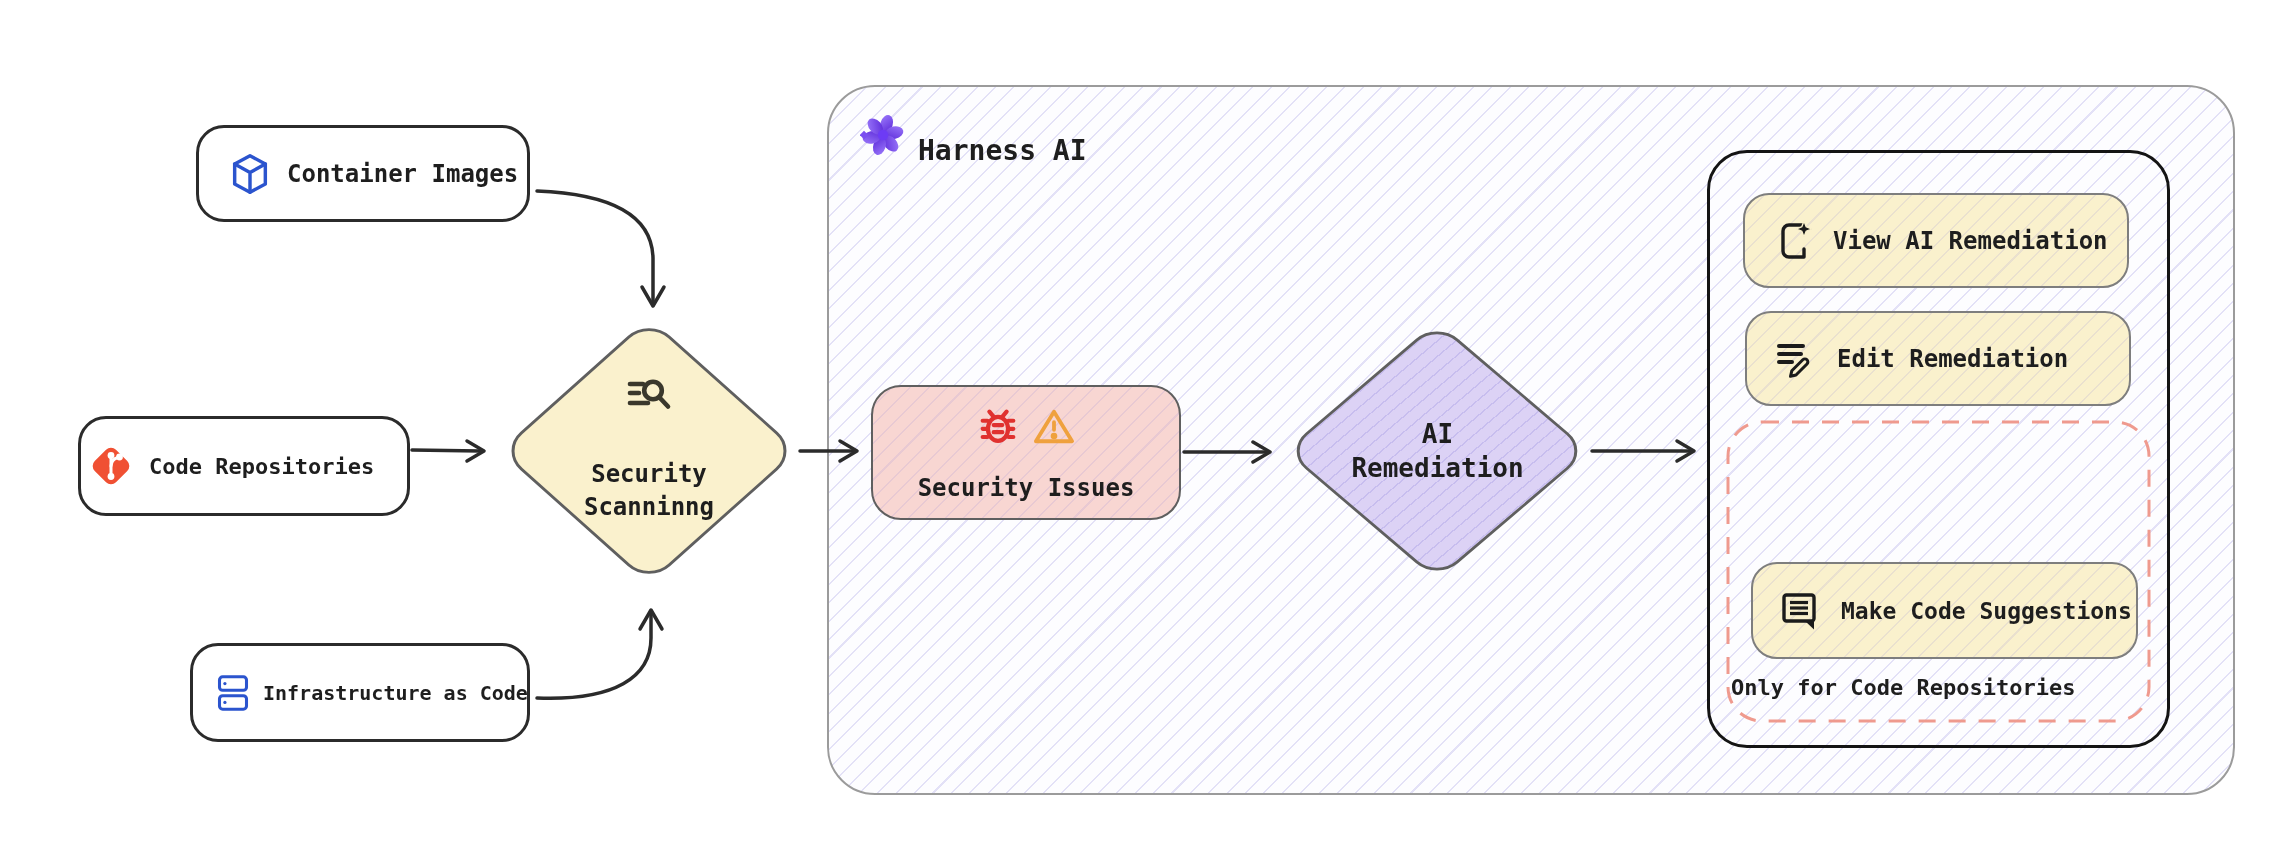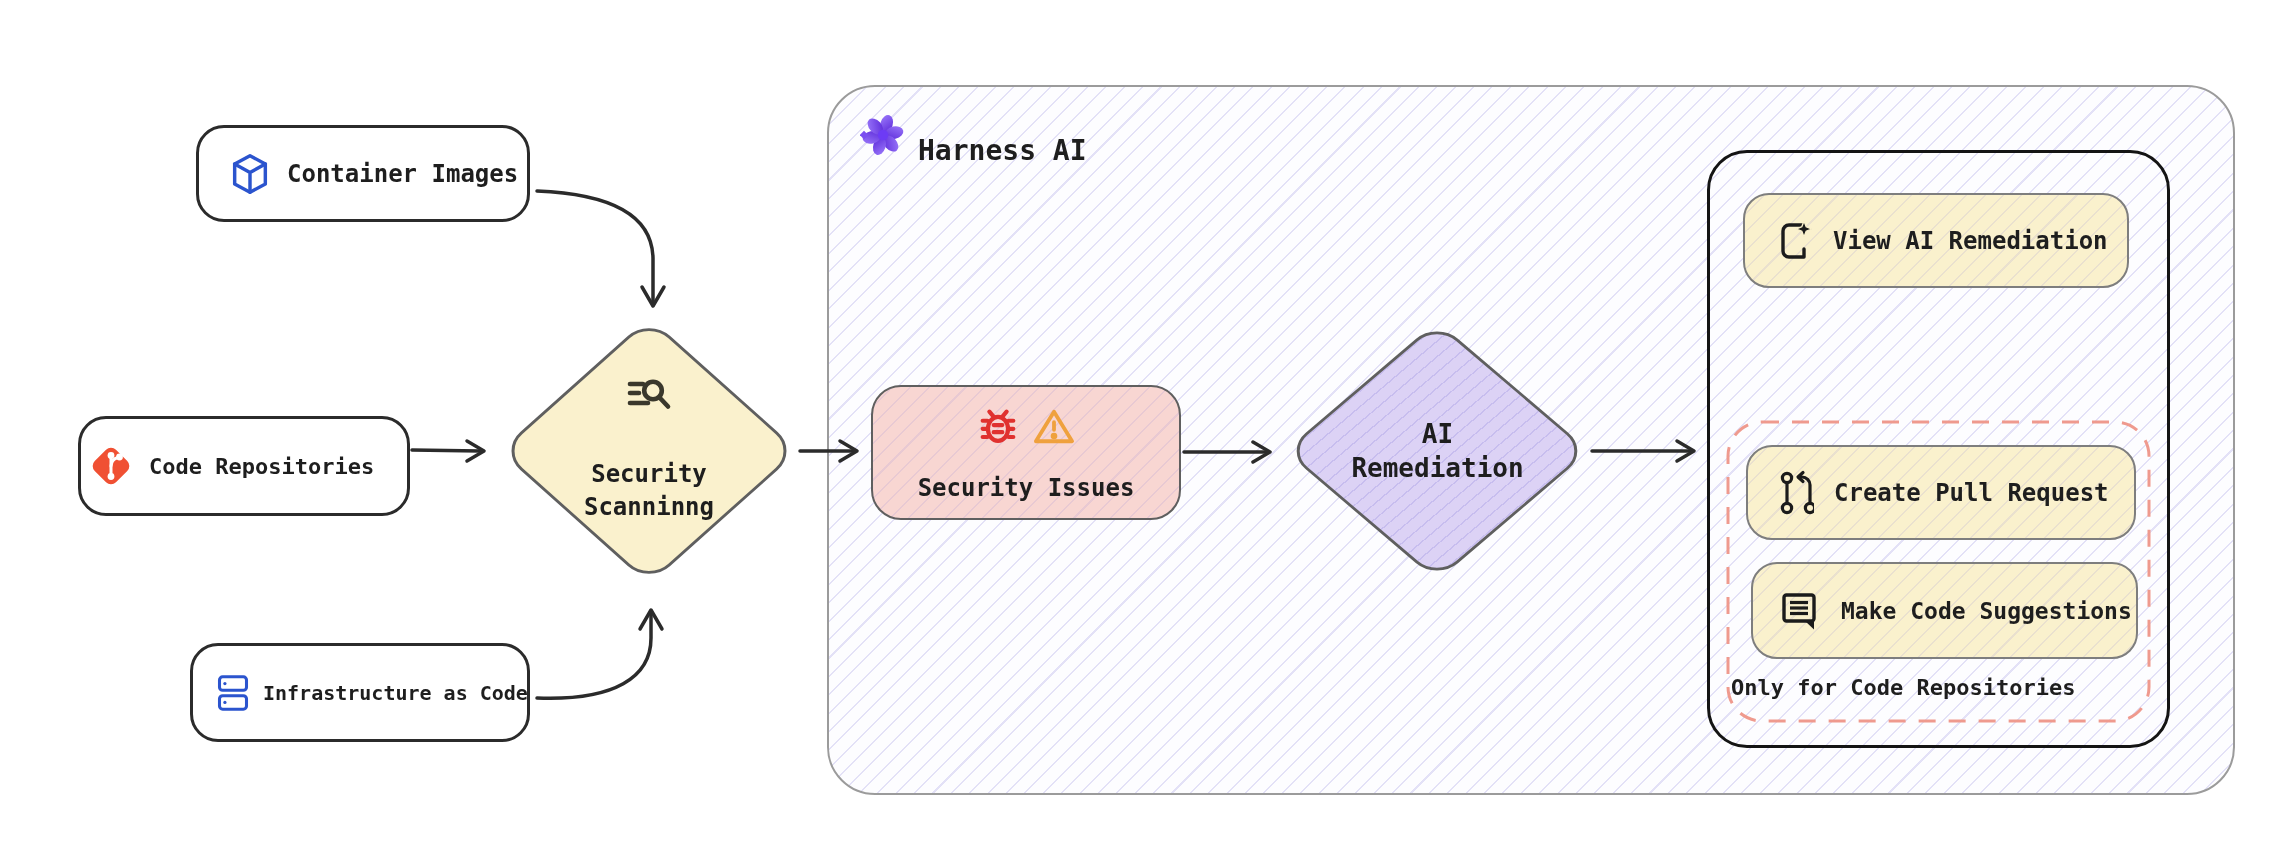--- a/index.html
+++ b/index.html
@@ -188,34 +188,34 @@
     <div class="action-btn hatch-soft" style="left:33px;top:40px;width:386px;height:95px;padding-left:30px;font-size:24px;">
       <span>
         <svg width="38" height="44" viewBox="0 0 38 44">
           <path d="M28,6 H14 a6,6 0 0 0 -6,6 v20 a6,6 0 0 0 6,6 h15 v-8" fill="none" stroke="#1b1b1b" stroke-width="3.4" stroke-linecap="round" stroke-linejoin="round"></path>
           <path d="M29,2 l2.2,5.8 5.8,2.2 -5.8,2.2 -2.2,5.8 -2.2,-5.8 -5.8,-2.2 5.8,-2.2 z" fill="#1b1b1b" stroke="#faf1cd" stroke-width="1.4"></path>
         </svg>
       </span>
       <span>View AI Remediation</span>
     </div>
 
-
-    <div class="action-btn hatch-soft" style="left:36px;top:292px;width:390px;height:95px;padding-left:30px;font-size:24px;">
-      <span>
-        <svg width="36" height="48" viewBox="0 0 36 48" fill="none" stroke="#1b1b1b" stroke-width="3.2" stroke-linecap="round" stroke-linejoin="round">
-          <circle cx="9" cy="9" r="4.6"></circle>
-          <path d="M9,14 v20"></path>
-          <circle cx="9" cy="39" r="4.6"></circle>
-          <path d="M21,8 h3 a8,8 0 0 1 8,8 v18"></path>
-          <circle cx="32" cy="39" r="4.6"></circle>
-          <path d="M25,3.5 l-5,4.5 5,4.5"></path>
-        </svg>
-      </span>
-      <span>Create Pull Request</span>
-    </div>
+    <div class="action-btn hatch-soft" style="left:35px;top:158px;width:386px;height:95px;padding-left:26px;font-size:24px;">
+      <span>
+        <svg width="44" height="42" viewBox="0 0 44 42">
+          <g stroke="#1b1b1b" stroke-width="4" stroke-linecap="round">
+            <path d="M6,8 h24"></path>
+            <path d="M6,16 h22"></path>
+            <path d="M6,24 h13"></path>
+          </g>
+          <path d="M23,37 l-5.5,1.3 1.3,-5.5 11,-11 a3,3 0 0 1 4.2,0 a3,3 0 0 1 0,4.2 z" fill="none" stroke="#1b1b1b" stroke-width="3" stroke-linejoin="round"></path>
+        </svg>
+      </span>
+      <span>Edit Remediation</span>
+    </div>
+
 
     <div class="action-btn hatch-soft" style="left:41px;top:409px;width:387px;height:97px;padding-left:26px;font-size:23px;">
       <span>
         <svg width="42" height="42" viewBox="0 0 42 42">
           <rect x="5" y="5" width="30" height="26" rx="2.5" fill="none" stroke="#1b1b1b" stroke-width="3.4"></rect>
           <g stroke="#1b1b1b" stroke-width="3.2">
             <path d="M11,12.5 h18"></path>
             <path d="M11,18 h18"></path>
             <path d="M11,23.5 h18"></path>
           </g>

